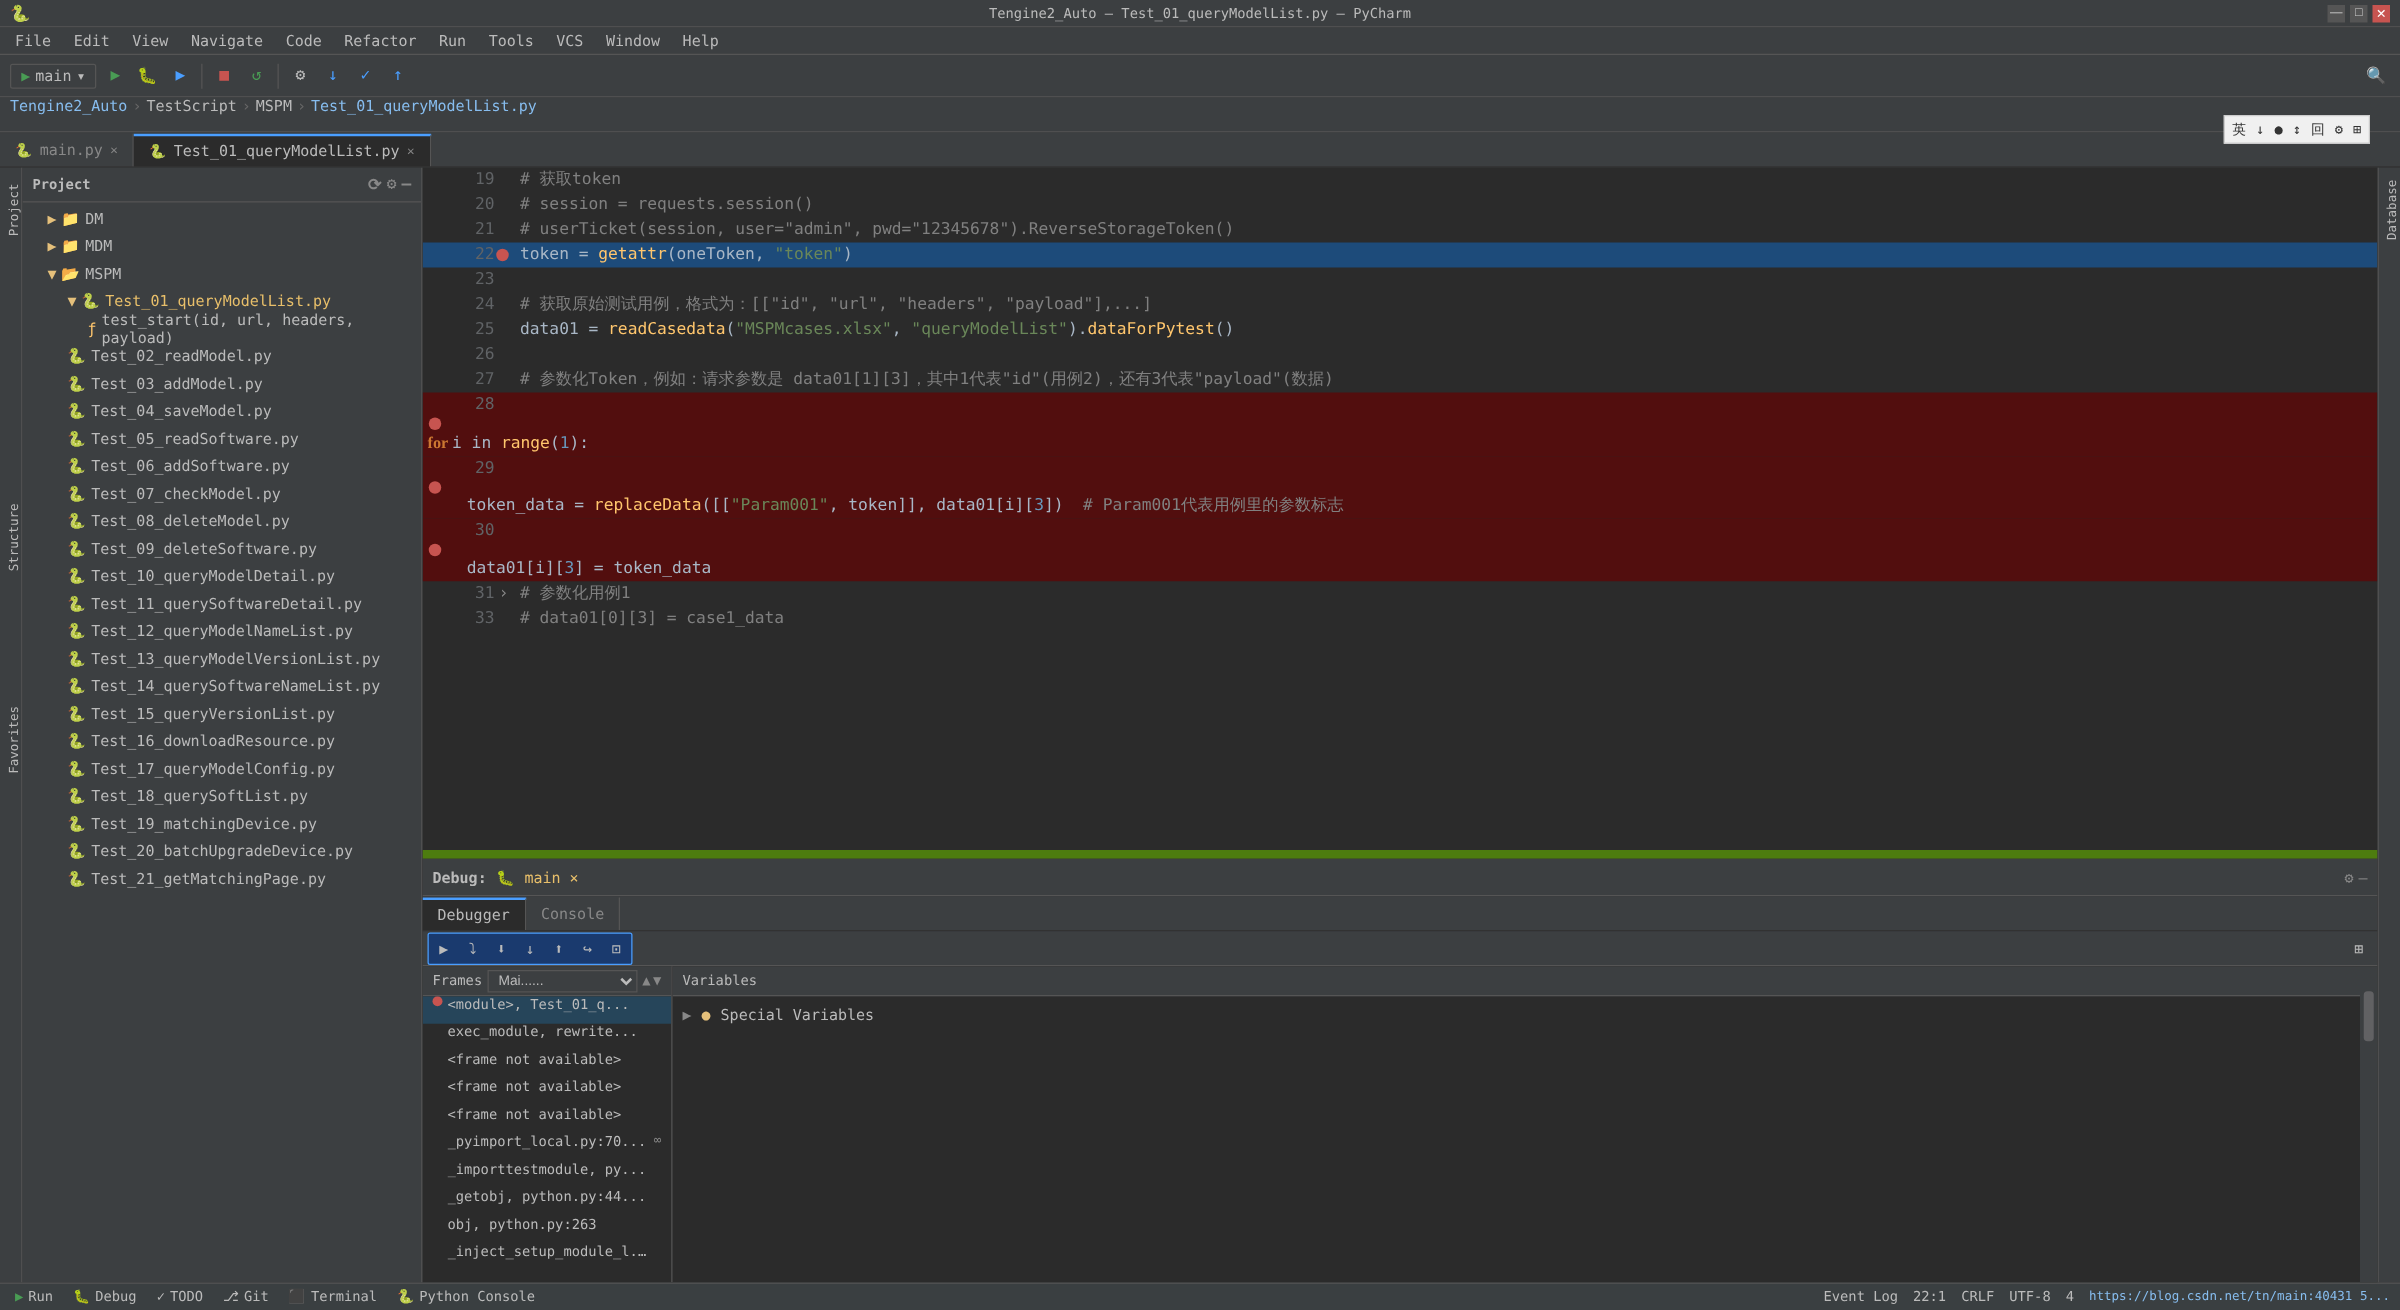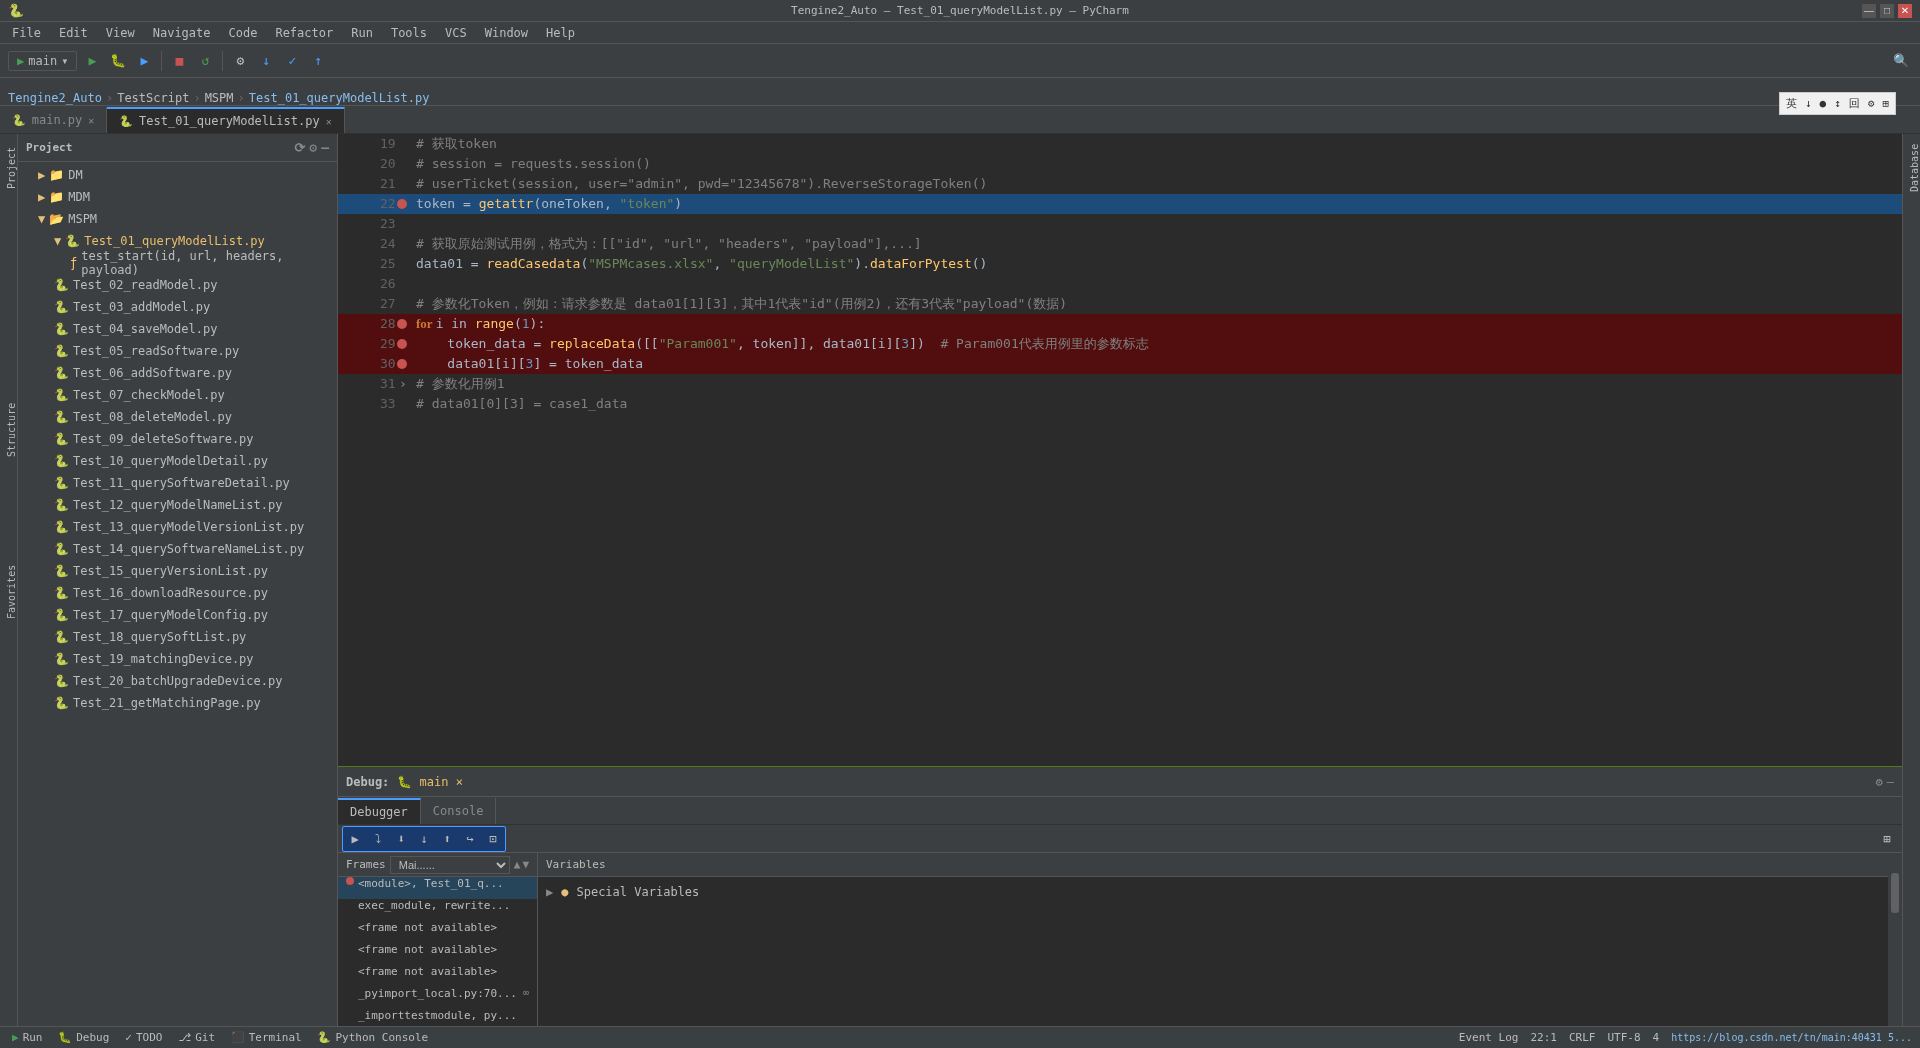--- a/index.html
+++ b/index.html
@@ -67,21 +67,21 @@
       color: #bbbbbb;
       font-size: 12px;
       cursor: pointer;
     }
 
     
     .nav-bar {
       height: 28px;
       background: #3c3f41;
       display: flex;
-      align-items: flex-end;
+      align-items: flex-start;
       padding: 0 8px;
       border-bottom: 1px solid #555;
       flex-shrink: 0;
       gap: 8px;
     }
     .nav-breadcrumb {
       display: flex;
       align-items: center;
       gap: 4px;
       color: #bbbbbb;
@@ -267,34 +267,35 @@
     .line-content {
       flex: 1;
       padding-left: 4px;
       white-space: pre;
     }
     .line-highlighted {
       background: #1d4b7a;
     }
     .line-error {
       background: #520e0e;
+      flex-direction: column;
     }
     .kw { color: #cc7832; font-weight: bold; font-family: Liberation Serif, serif; }
     .fn { color: #ffc66d; }
     .str { color: #6a8759; }
     .num { color: #6897bb; }
     .cm { color: #808080; }
     .var { color: #a9b7c6; }
     .op { color: #a9b7c6; }
 
     
     .debug-panel {
-      height: 260px;
+      height: 346px;
       background: #2b2b2b;
-      border-top: 1px solid #4d7c0f;
+      border-top: 7px solid #4d7c0f;
       display: flex;
       flex-direction: column;
       flex-shrink: 0;
     }
     .debug-header {
       height: 30px;
       background: #3c3f41;
       display: flex;
       align-items: center;
       padding: 0 8px;

